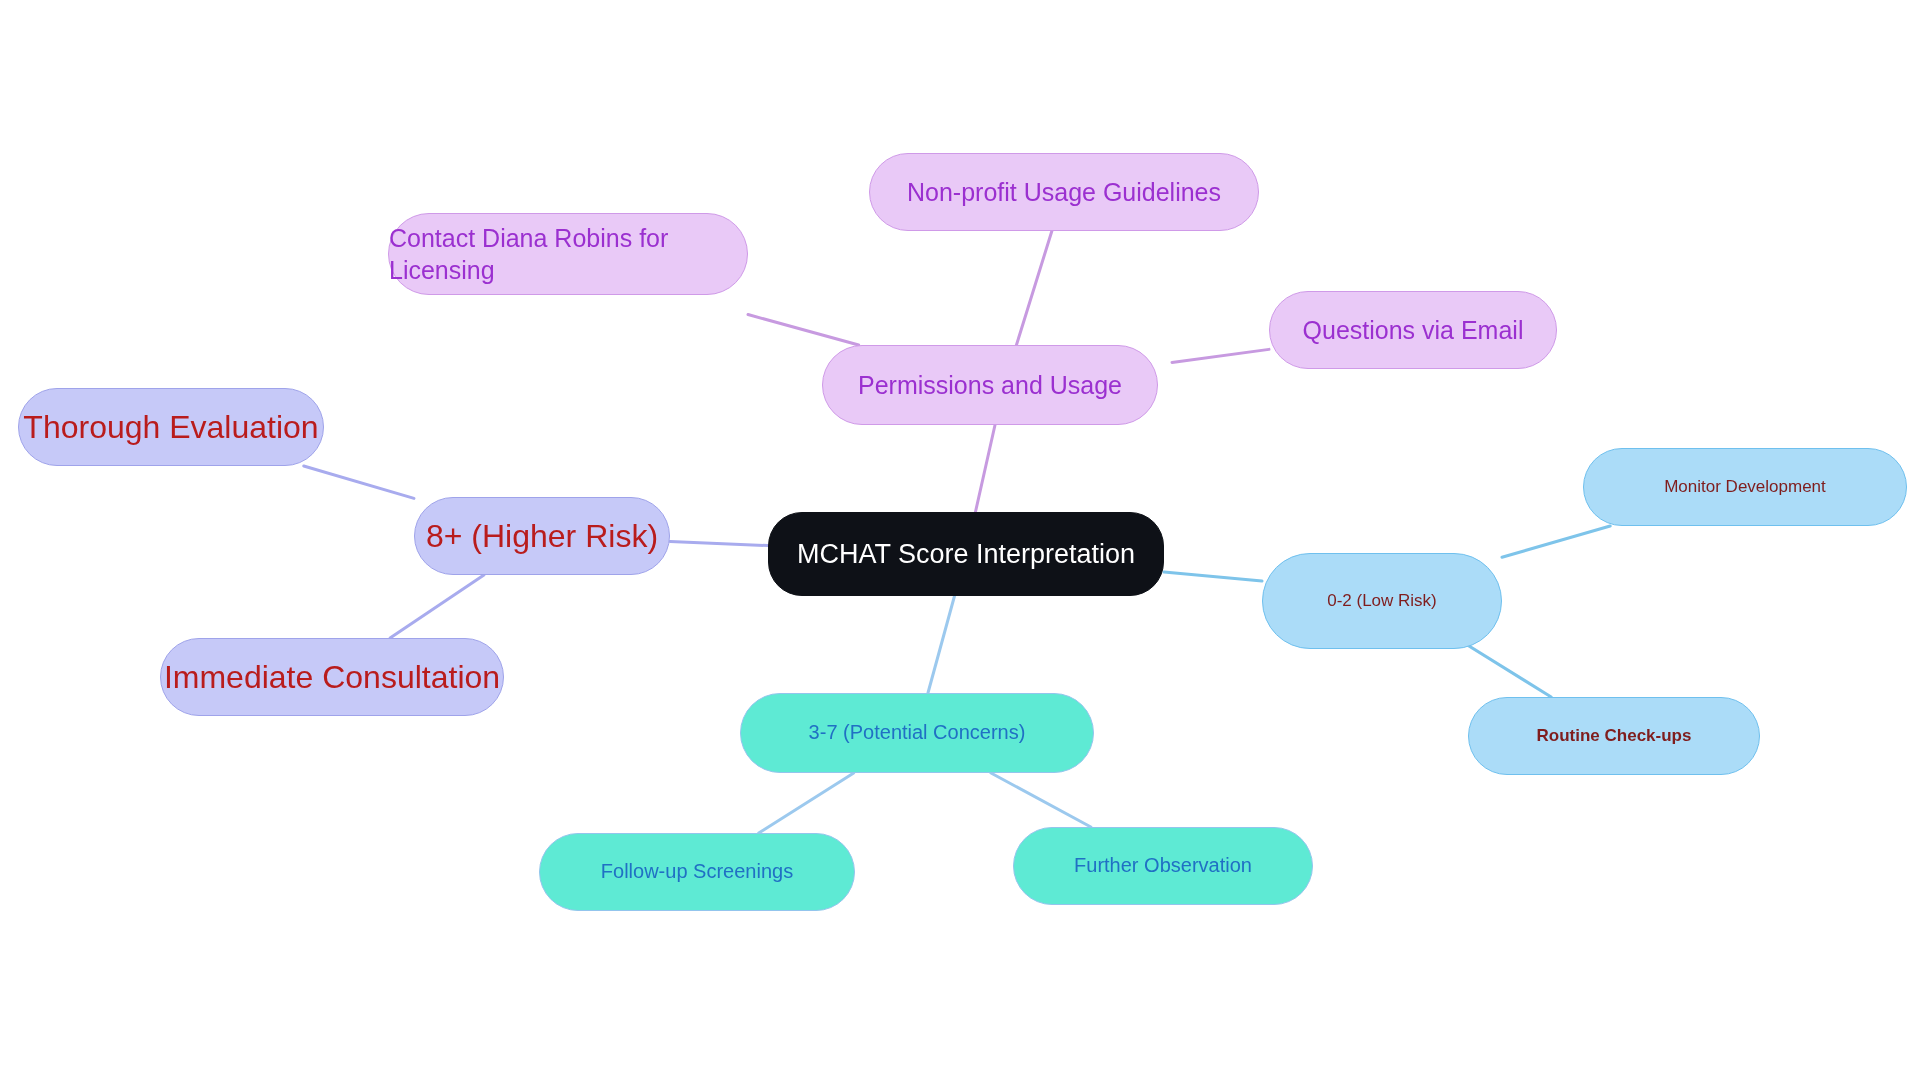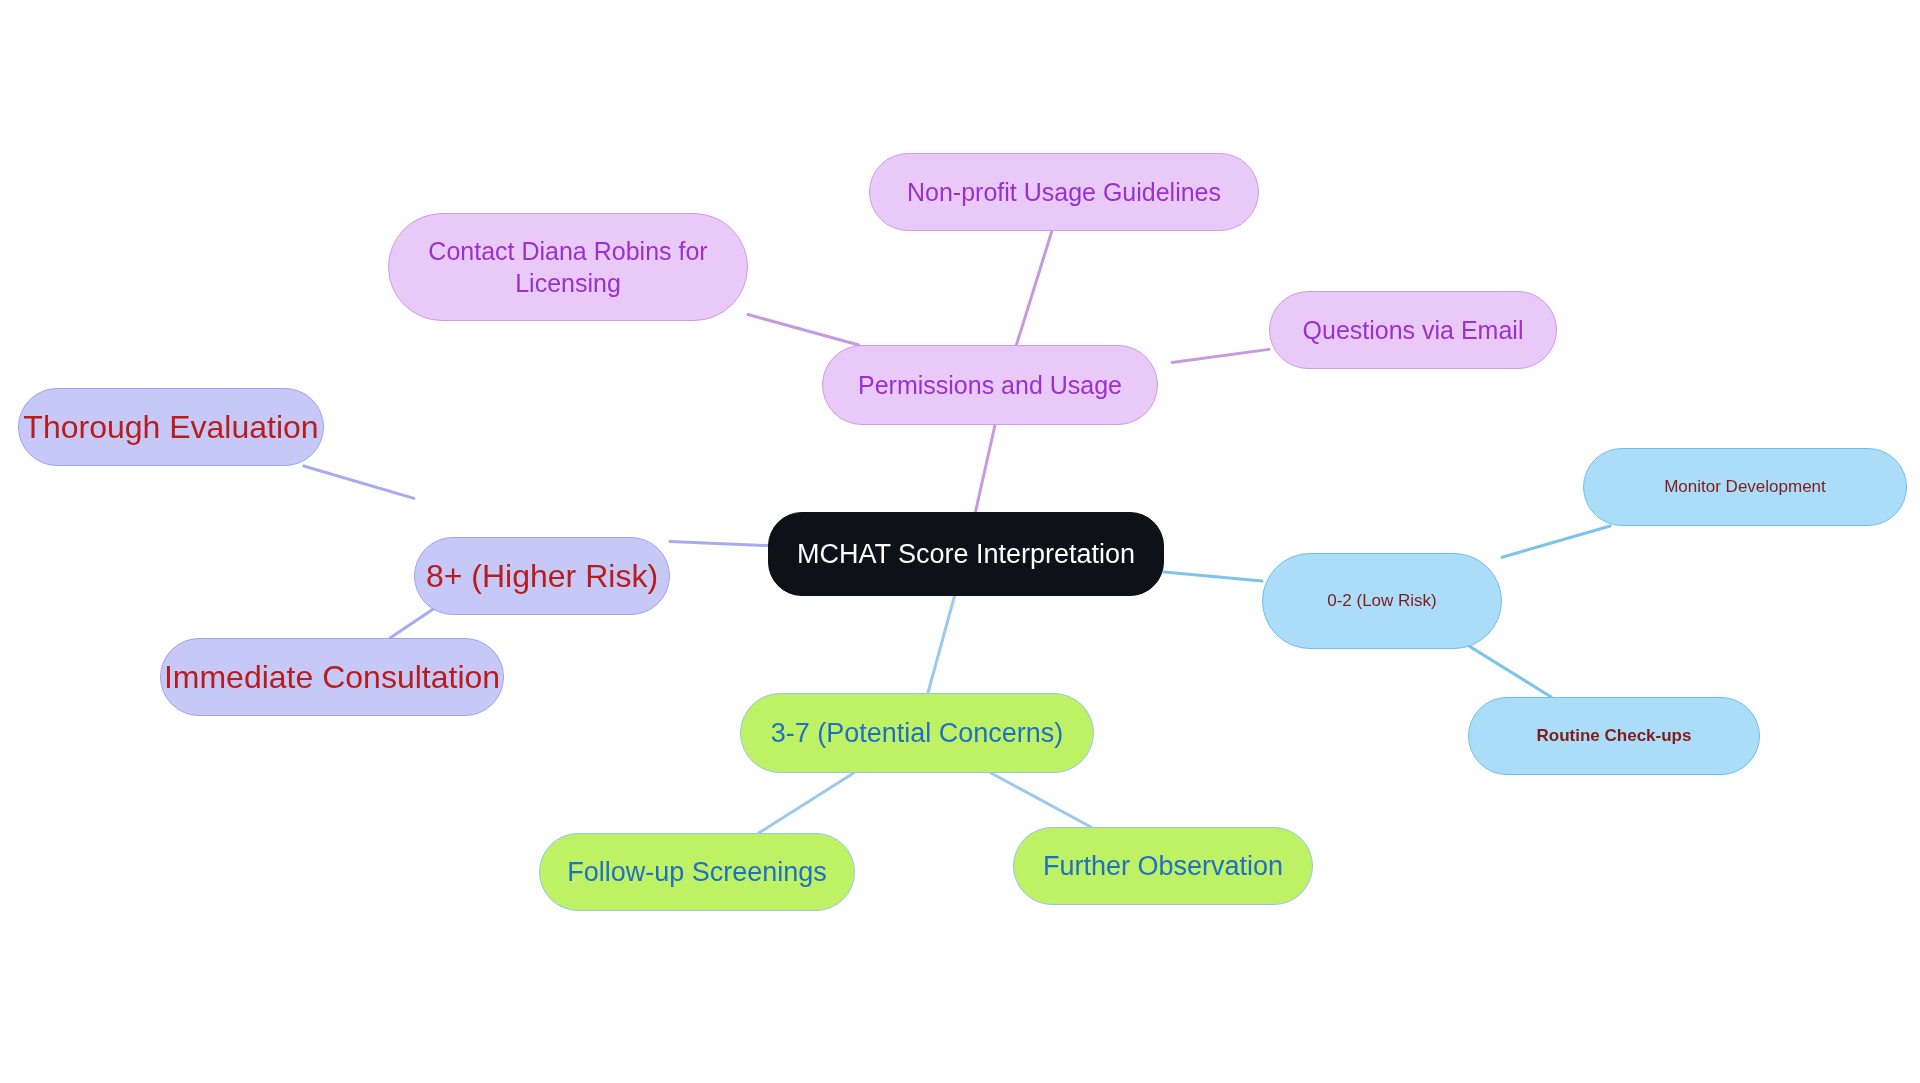--- a/index.html
+++ b/index.html
@@ -26,21 +26,20 @@
     width: 1920px;
     height: 1083px;
     pointer-events: none;
   }
   .node {
     position: absolute;
     box-sizing: border-box;
     display: flex;
     align-items: center;
     justify-content: center;
-    text-align: center;
     border-radius: 999px;
     border-style: solid;
     border-width: 1.5px;
     line-height: 1.28;
     white-space: pre-line;
     z-index: 5;
   }
   .node-root {
     background: #0e1117;
     border-color: #0e1117;
@@ -60,24 +59,24 @@
     color: #b91c1c;
     font-size: 32px;
   }
   .node-sky {
     background: #abdcf8;
     border-color: #6fc0ee;
     color: #7f1d1d;
     font-size: 17px;
   }
   .node-lightblue {
-    background: #bef264;
+    background: #5eead4;
     border-color: #93c5ed;
     color: #2070c4;
-    font-size: 27px;
+    font-size: 20px;
   }
 </style>
 </head>
 <body>
 
 <div id="mindmap-canvas">
   <svg id="edge-layer" viewBox="0 0 1920 1083" xmlns="http://www.w3.org/2000/svg">
       <line x1="975.4437869822485" y1="512" x2="995.0059171597633" y2="425" stroke="#c79ae0" stroke-width="3" stroke-linecap="round"></line>
       <line x1="1016.4352331606218" y1="345" x2="1051.8756476683939" y2="231" stroke="#c79ae0" stroke-width="3" stroke-linecap="round"></line>
       <line x1="1172" y1="362.4083129584352" x2="1269" y2="349.3643031784841" stroke="#c79ae0" stroke-width="3" stroke-linecap="round"></line>
@@ -90,22 +89,22 @@
       <line x1="1444.8333333333333" y1="631" x2="1551.1666666666667" y2="697" stroke="#7ec4ea" stroke-width="3" stroke-linecap="round"></line>
       <line x1="954.5027932960894" y1="596" x2="927.9497206703911" y2="693" stroke="#9cc9ee" stroke-width="3" stroke-linecap="round"></line>
       <line x1="853.6906474820144" y1="773" x2="758.726618705036" y2="833" stroke="#9cc9ee" stroke-width="3" stroke-linecap="round"></line>
       <line x1="990.984962406015" y1="773" x2="1090.8646616541353" y2="827" stroke="#9cc9ee" stroke-width="3" stroke-linecap="round"></line>
     </svg>
   <div id="node-layer">
       <div class="node node-root" style="left: 768px; top: 512px; width: 396px; height: 84px;"><span>MCHAT Score Interpretation</span></div>
       <div class="node node-purple" style="left: 822px; top: 345px; width: 336px; height: 80px;"><span>Permissions and Usage</span></div>
       <div class="node node-purple" style="left: 869px; top: 153px; width: 390px; height: 78px;"><span>Non-profit Usage Guidelines</span></div>
       <div class="node node-purple" style="left: 1269px; top: 291px; width: 288px; height: 78px;"><span>Questions via Email</span></div>
-      <div class="node node-purple" style="left: 388px; top: 213px; width: 360px; height: 108px;"><span>Contact Diana Robins for Licensing</span></div>
-      <div class="node node-periwinkle" style="left: 414px; top: 497px; width: 256px; height: 78px; margin-top: 40px;"><span>8+ (Higher Risk)</span></div>
+      <div class="node node-purple" style="left: 388px; top: 213px; width: 360px; height: 82px;"><span>Contact Diana Robins for Licensing</span></div>
+      <div class="node node-periwinkle" style="left: 414px; top: 497px; width: 256px; height: 78px;"><span>8+ (Higher Risk)</span></div>
       <div class="node node-periwinkle" style="left: 18px; top: 388px; width: 306px; height: 78px;"><span>Thorough Evaluation</span></div>
       <div class="node node-periwinkle" style="left: 160px; top: 638px; width: 344px; height: 78px;"><span>Immediate Consultation</span></div>
       <div class="node node-sky" style="left: 1262px; top: 553px; width: 240px; height: 96px;"><span>0-2 (Low Risk)</span></div>
       <div class="node node-sky" style="left: 1583px; top: 448px; width: 324px; height: 78px;"><span>Monitor Development</span></div>
       <div class="node node-sky" style="left: 1468px; top: 697px; width: 292px; height: 78px; font-weight: bold;"><span>Routine Check-ups</span></div>
       <div class="node node-lightblue" style="left: 740px; top: 693px; width: 354px; height: 80px;"><span>3-7 (Potential Concerns)</span></div>
       <div class="node node-lightblue" style="left: 539px; top: 833px; width: 316px; height: 78px;"><span>Follow-up Screenings</span></div>
       <div class="node node-lightblue" style="left: 1013px; top: 827px; width: 300px; height: 78px;"><span>Further Observation</span></div>
     </div>
 </div>

